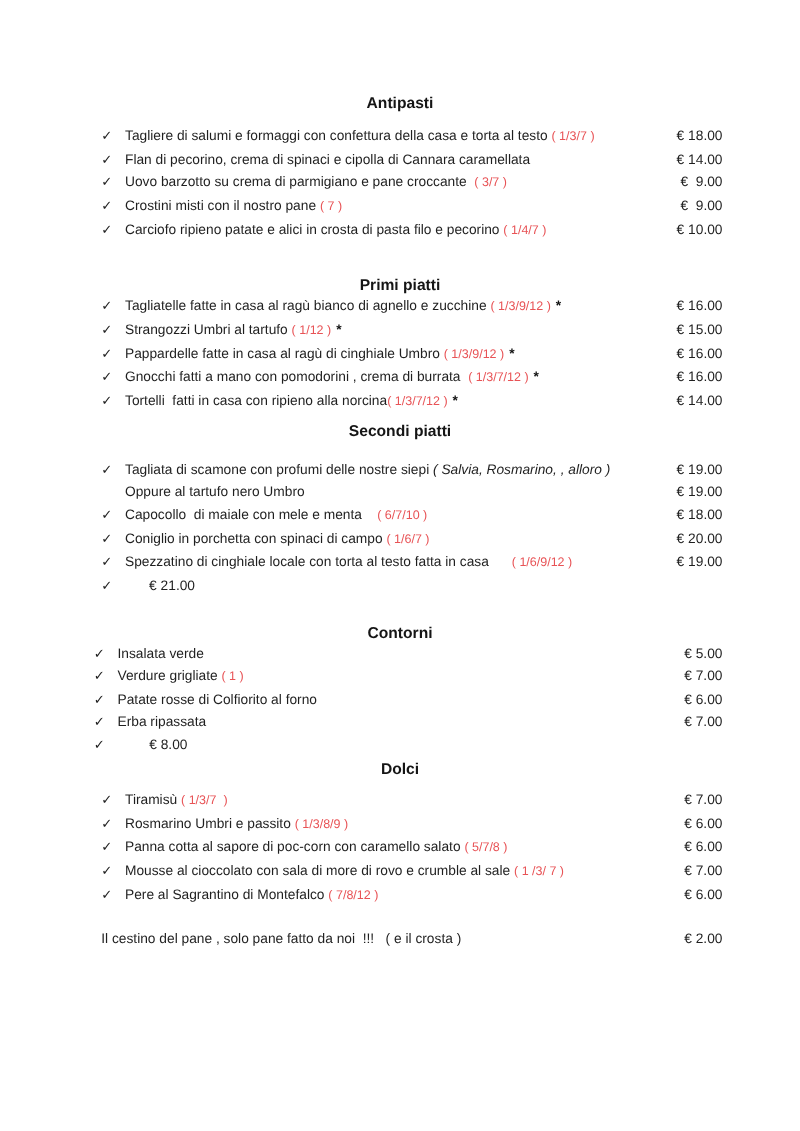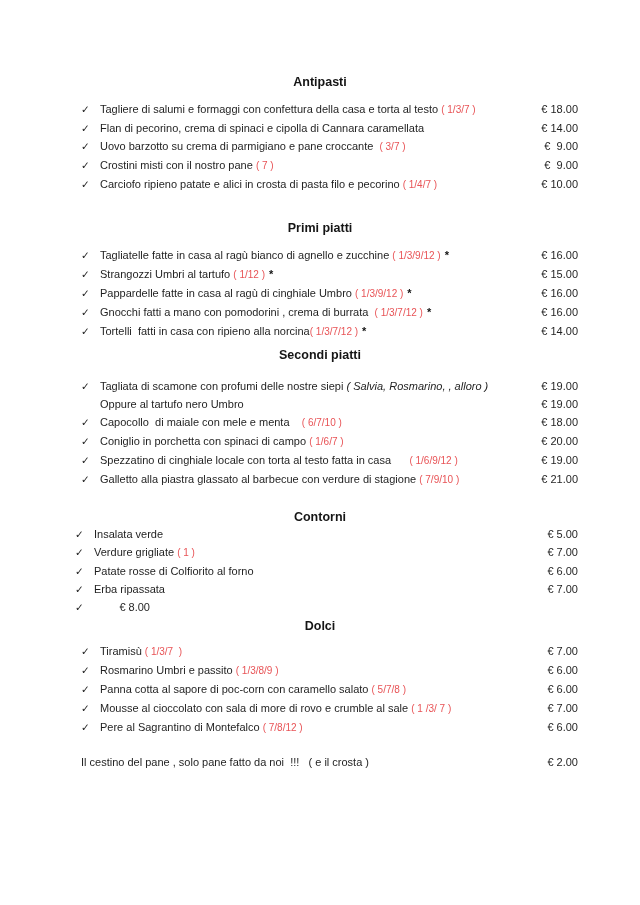--- a/index.html
+++ b/index.html
@@ -15,21 +15,21 @@
   .section-title {
     text-align: center;
     font-size: 12.5px;
     font-weight: bold;
     line-height: 16px;
     color: #151515;
   }
   .sec-antipasti { margin-top: 0; }
   .sec-antipasti .section-title { margin-bottom: 10px; }
   .sec-primi    { margin-top: 26px; }
-  .sec-primi .section-title { margin-bottom: 10px; }
+  .sec-primi .section-title { }
   .sec-secondi  { margin-top: 6px; }
   .sec-secondi .section-title { margin-bottom: 14px; }
   .sec-contorni { margin-top: 20px; }
   .sec-contorni .section-title { margin-bottom: 0; }
   .sec-dolci    { margin-top: 2px; }
   .sec-dolci .section-title { margin-bottom: 8px; }
 
   .row {
     display: flex;
     align-items: baseline;
@@ -149,21 +149,20 @@
             <span class="item-text"><span class="item-name">Coniglio in porchetta con spinaci di campo </span><span class="allergens">( 1/6/7 )</span></span>
             <span class="price">€ 20.00</span>
           </div>
           <div class="row">
             <span class="check">✓</span>
             <span class="item-text"><span class="item-name">Spezzatino di cinghiale locale con torta al testo fatta in casa      </span><span class="allergens">( 1/6/9/12 )</span></span>
             <span class="price">€ 19.00</span>
           </div>
           <div class="row">
             <span class="check">✓</span>
-            <span class="item-text"><span class="item-name">Galletto alla piastra glassato al barbecue con verdure di stagione </span><span class="allergens">( 7/9/10 )</span></span>
             <span class="price">€ 21.00</span>
           </div>
         </div>
       </section>
       <section class="menu-section sec-contorni">
         <h2 class="section-title">Contorni</h2>
         <div class="items">
           <div class="row">
             <span class="check">✓</span>
             <span class="item-text"><span class="item-name">Insalata verde</span></span>

